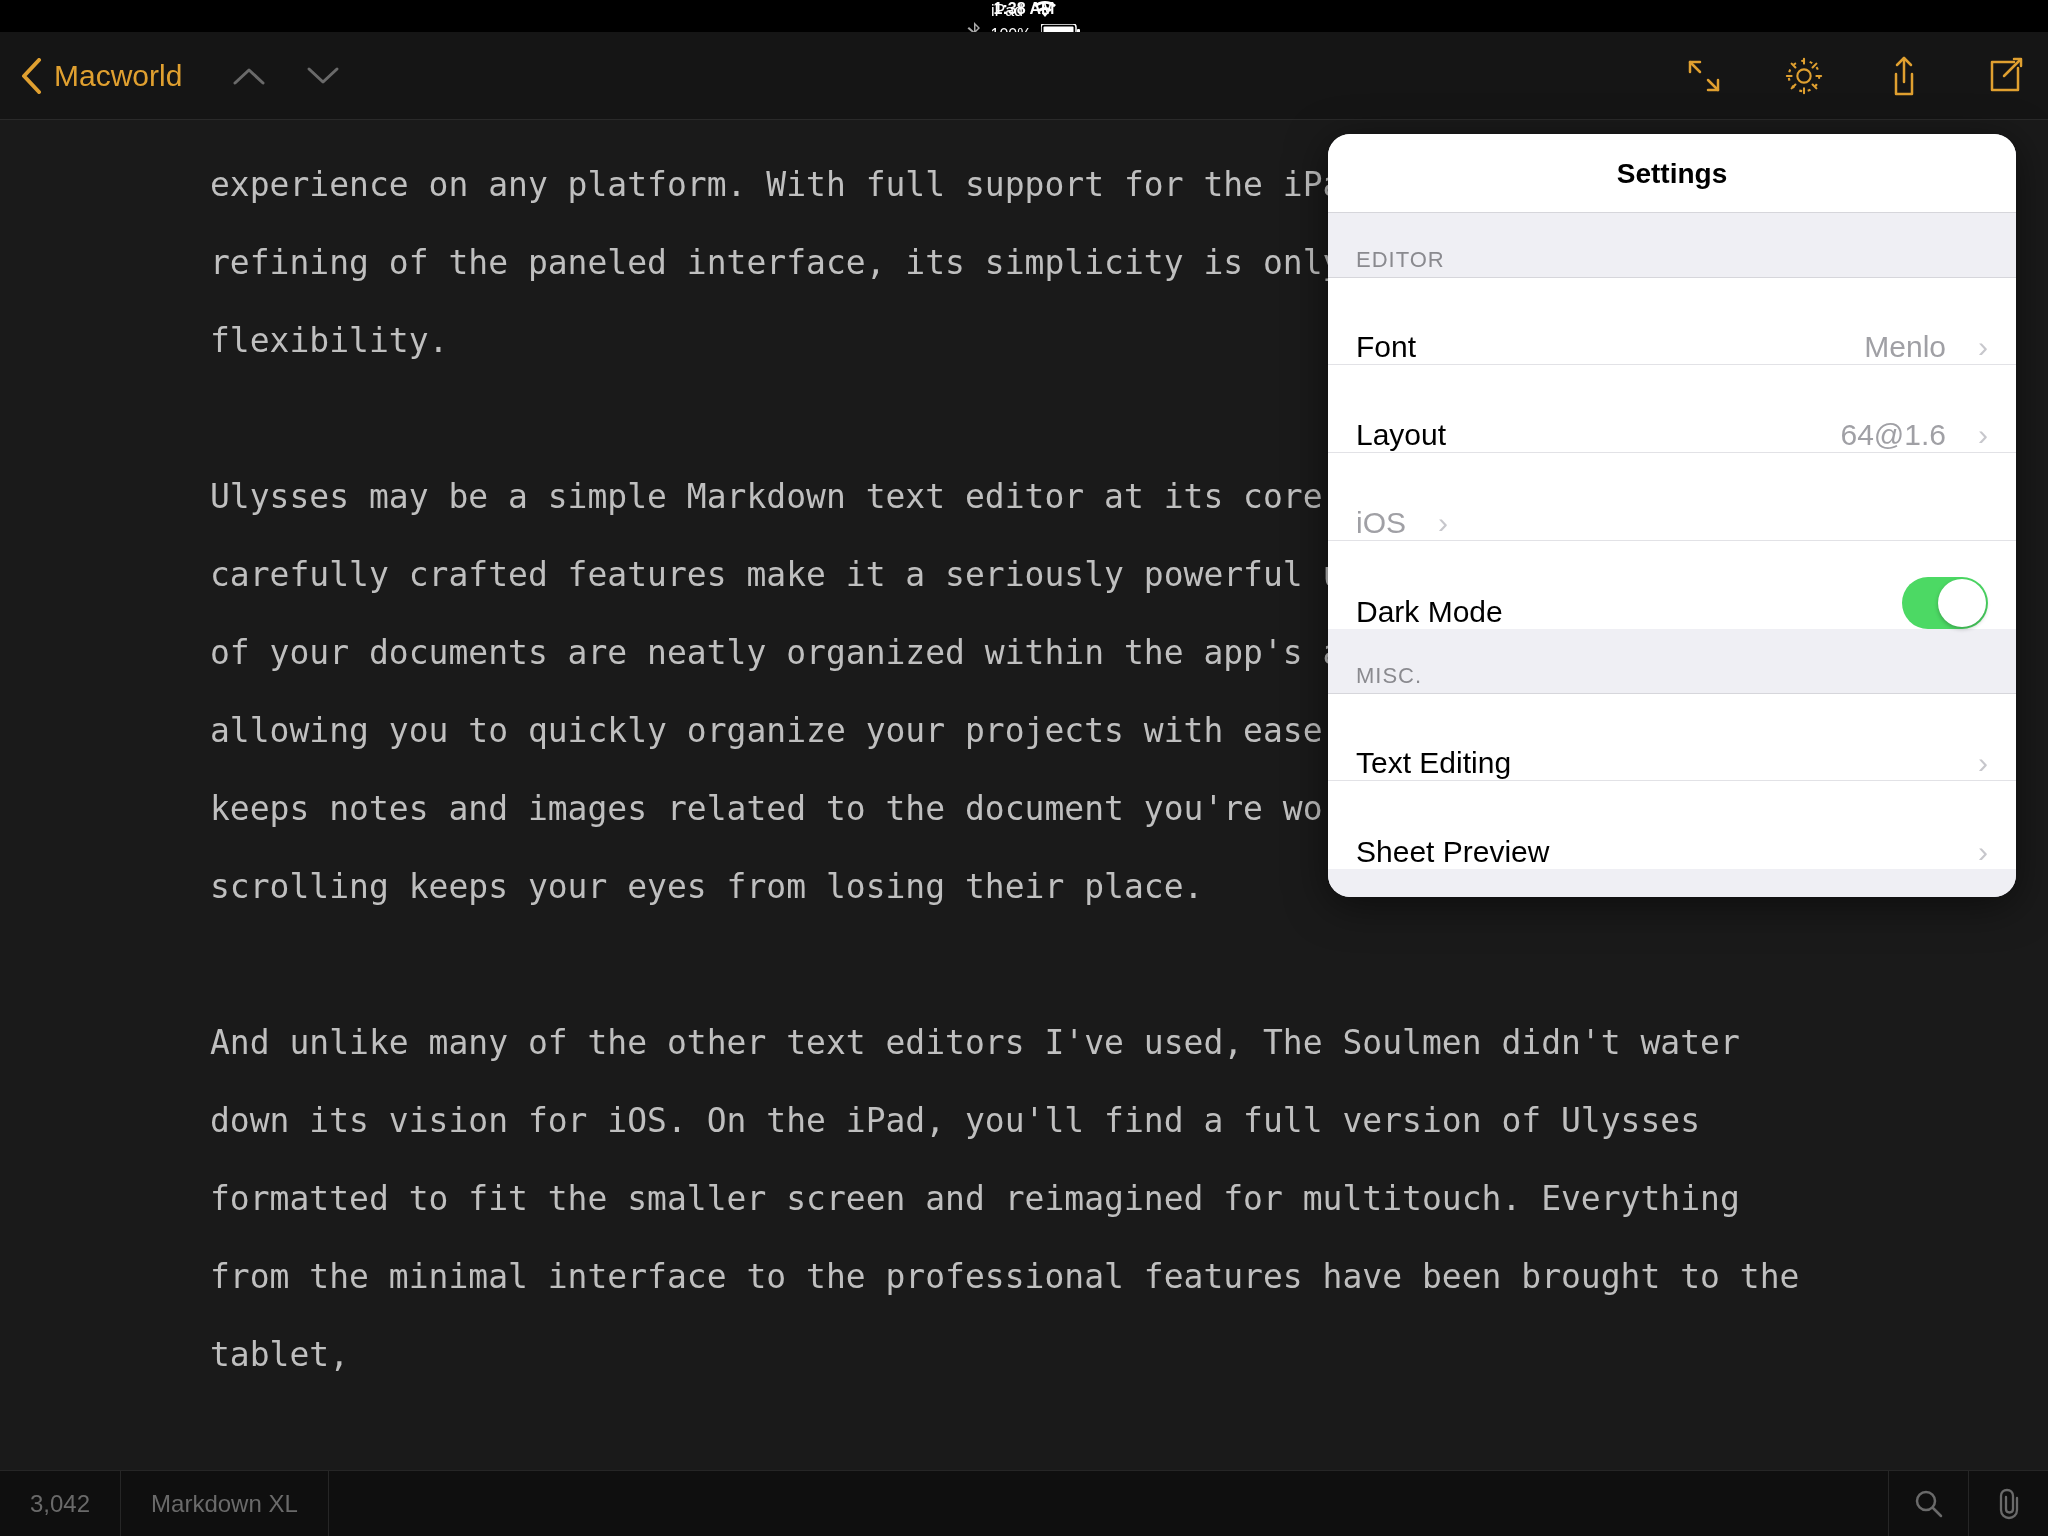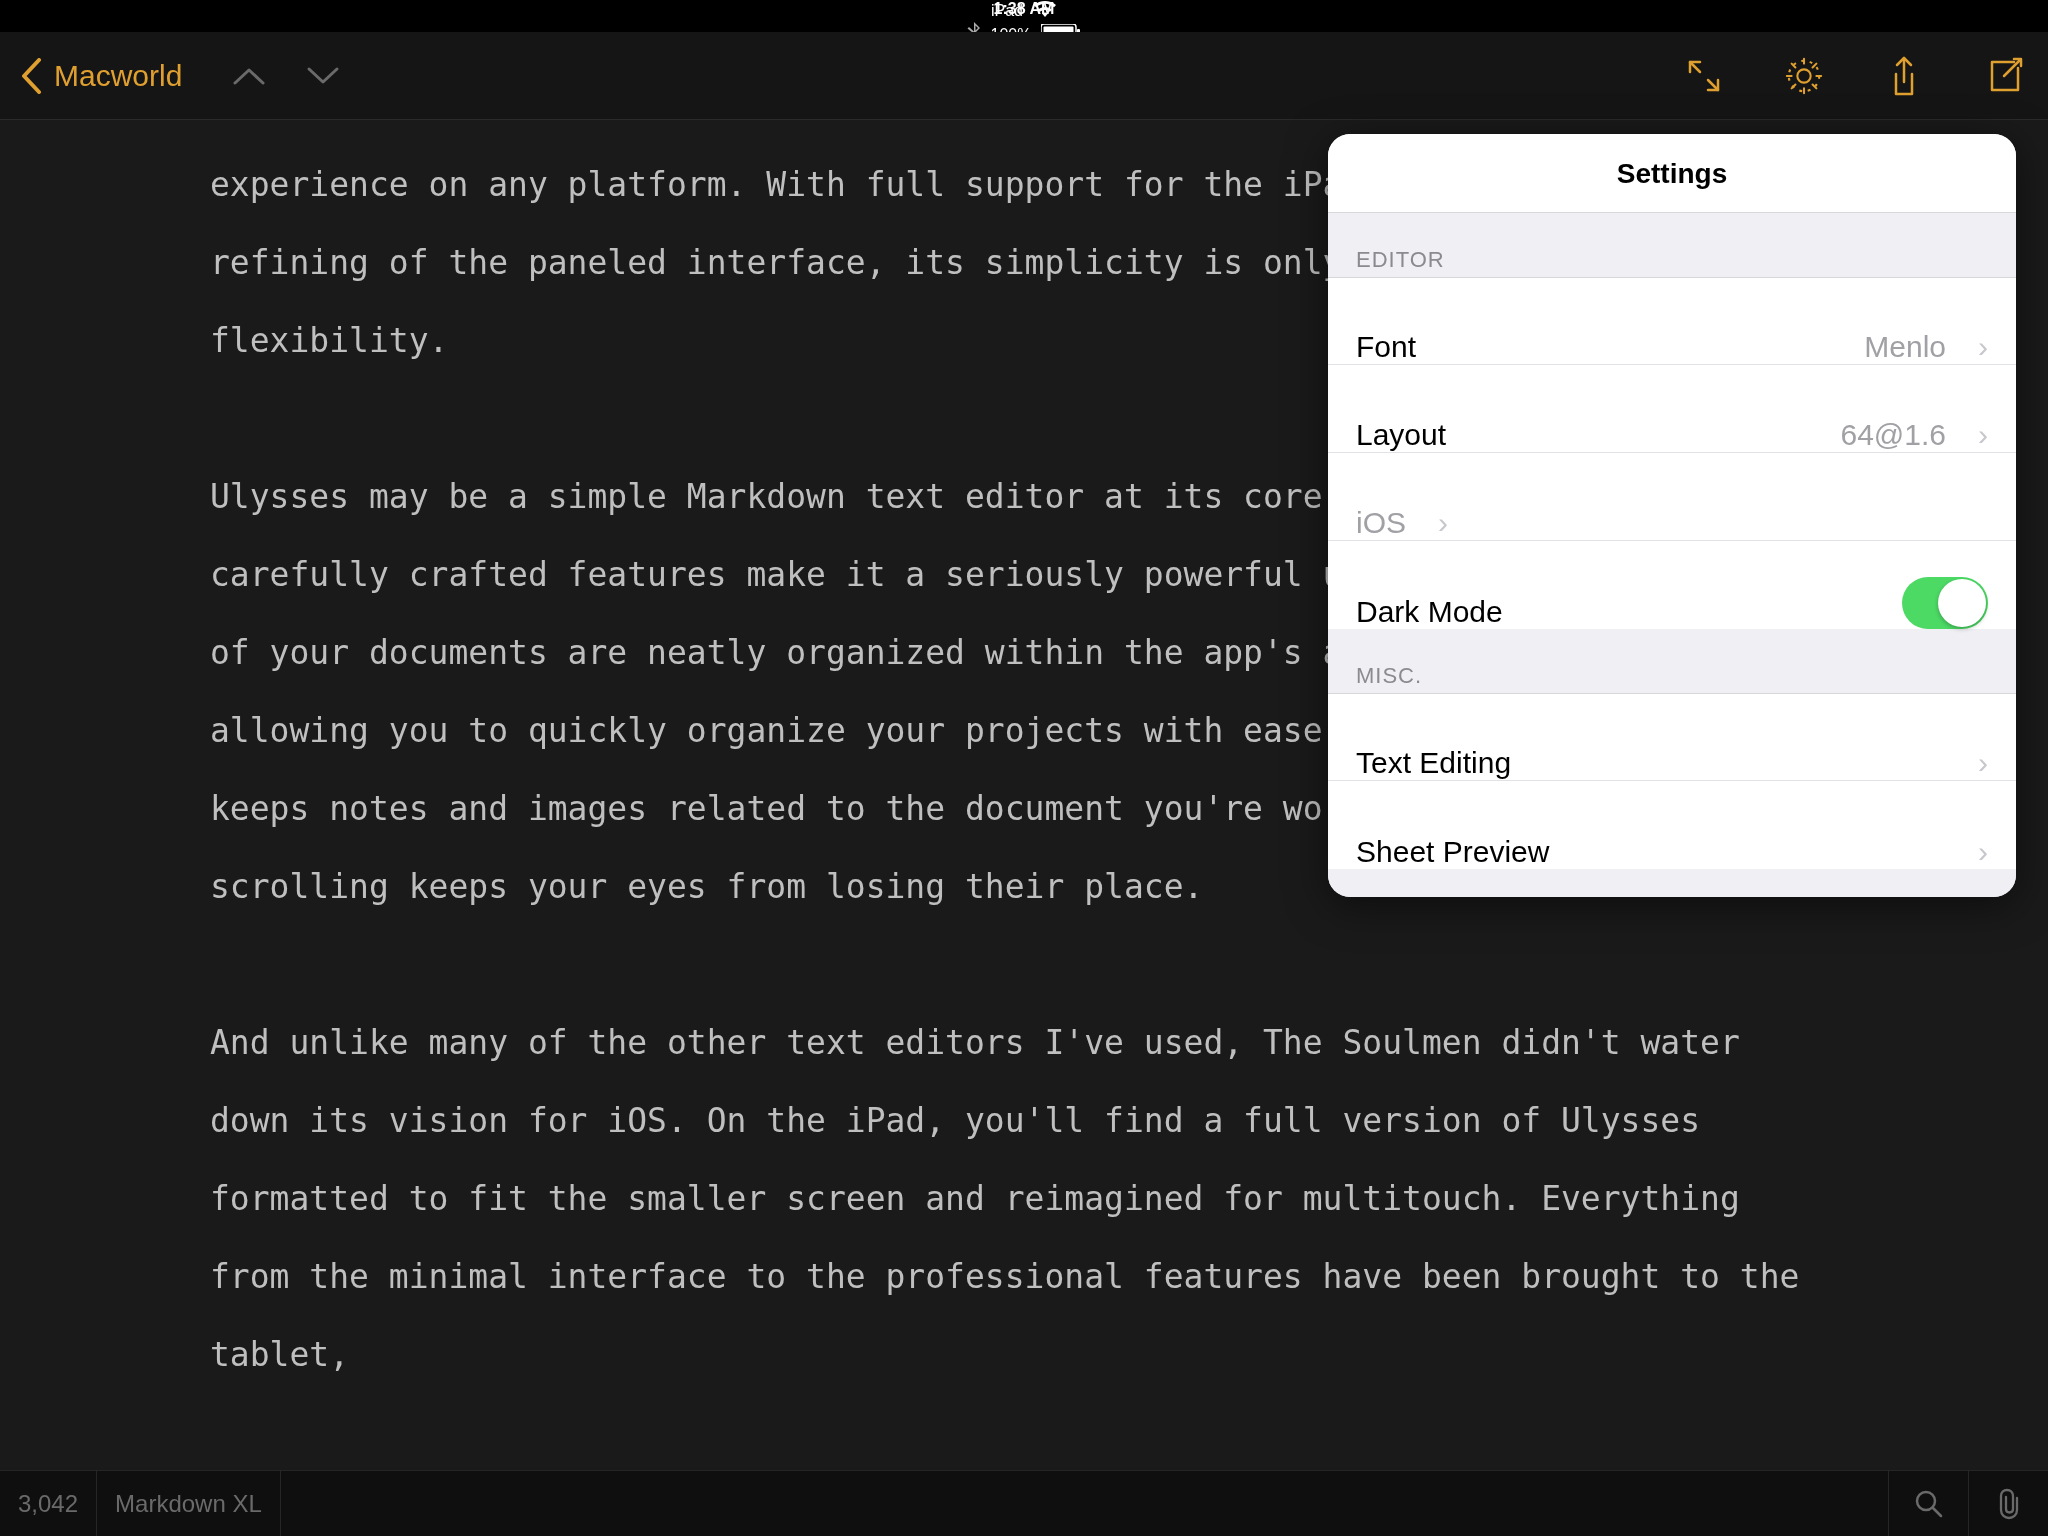--- a/index.html
+++ b/index.html
@@ -86,21 +86,21 @@
     bottom: 0; left: 0; right: 0;
     height: 66px;
     background: #0f0f0f;
     border-top: 1px solid #262626;
     display: flex;
     align-items: center;
     color: #6a6a6a;
     font-size: 24px;
   }
   .bottom-cell {
-    padding: 0 18px;
+    padding: 0 30px;
     border-right: 1px solid #262626;
     height: 100%;
     display: flex;
     align-items: center;
   }
   .bottom-right {
     margin-left: auto;
     display: flex;
     height: 100%;
   }

